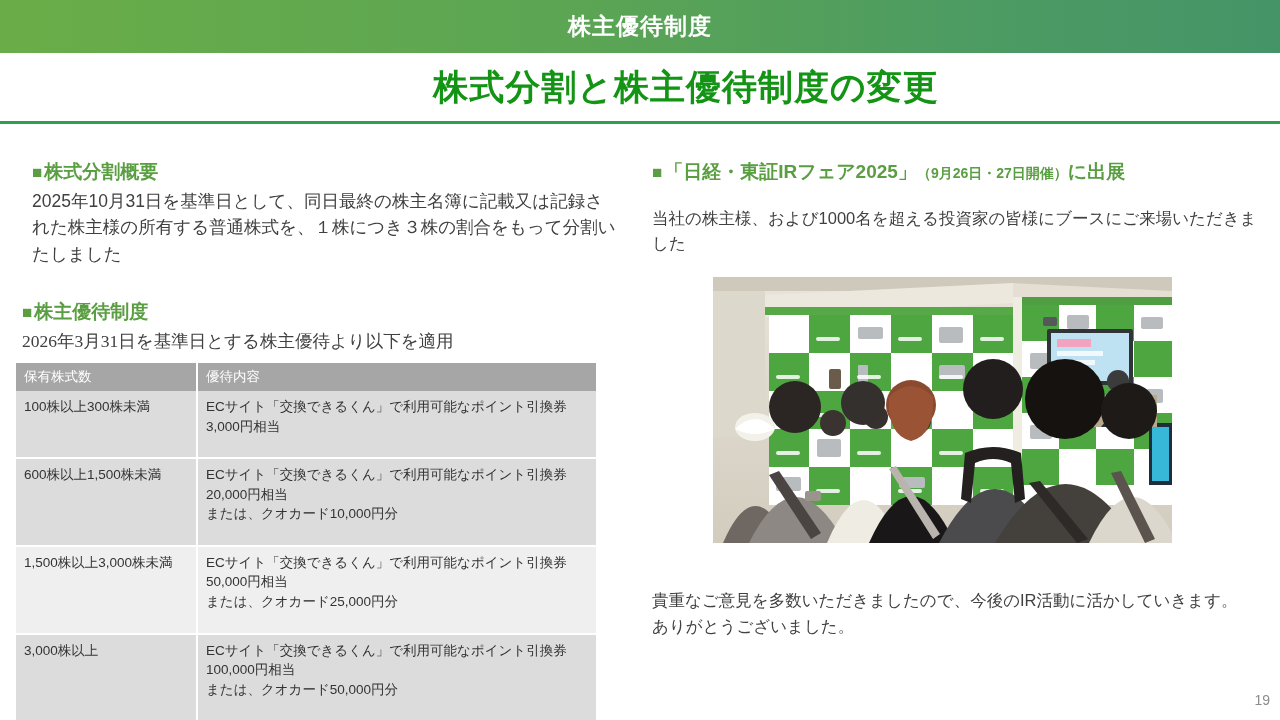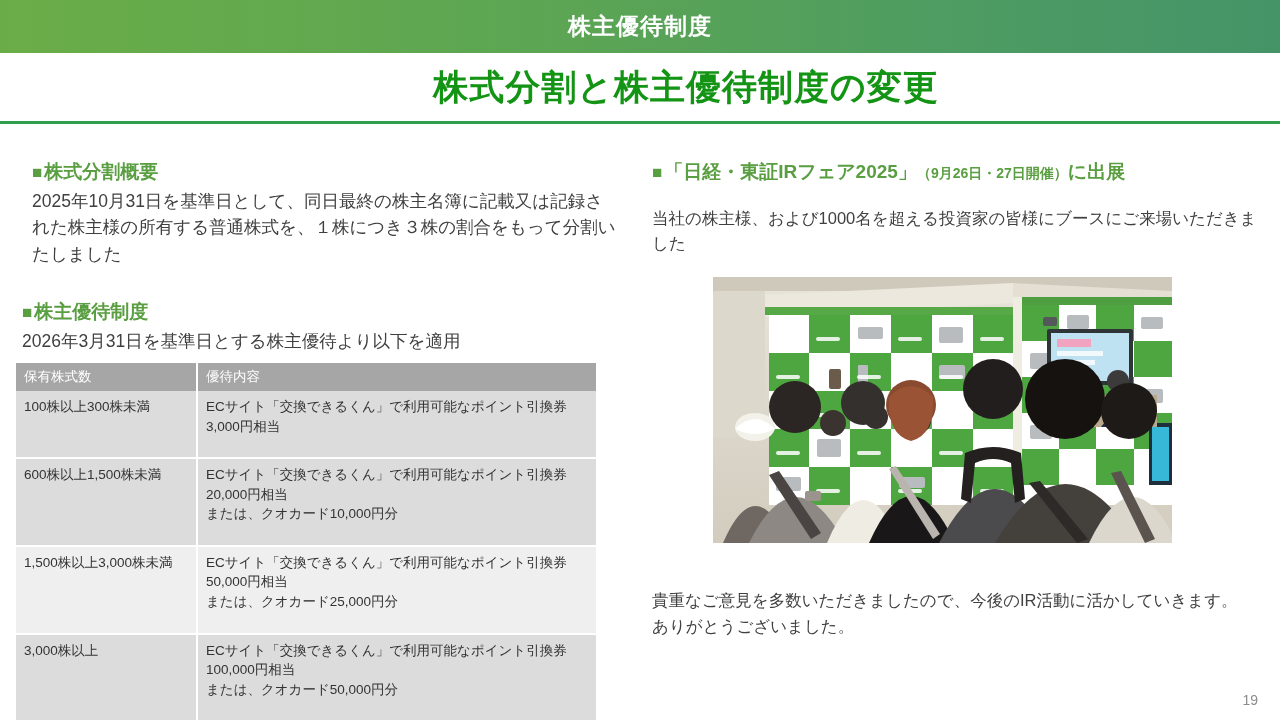--- a/index.html
+++ b/index.html
@@ -45,21 +45,21 @@
   .sec-head .small{ font-size:14px; font-weight:bold; }
 
   .body-text{
     font-size:17.5px; color:#404040; line-height:1.52;
   }
 
   
   .col-left{ position:absolute; left:32px; top:160px; width:586px; }
   .left-para{ margin-top:4px; }
 
-  .block-2{ position:absolute; left:22px; top:300px; width:586px; }
+  .block-2{ position:absolute; left:22px; top:300px; width:586px;font-family:Liberation Serif, serif; }
 
   
   .yutai-table{
     position:absolute; left:16px; top:363px;
     width:580px;
     border-collapse:separate;
     border-spacing:0;
     font-size:13.5px;
   }
   .yutai-table th{
@@ -93,21 +93,21 @@
   }
   .photo svg{ display:block; width:100%; height:100%; }
 
   .photo-caption{
     position:absolute; left:652px; top:588px; width:600px;
     font-size:16.5px; line-height:1.55; color:#404040;
   }
 
   
   .page-num{
-    position:absolute; right:22px; bottom:12px;
+    position:absolute; right:10px; bottom:12px;
     font-size:14px; color:#8c8c8c;
   }
 </style>
 </head>
 <body>
 
 <div class="topbar">
   <span class="topbar-text">株主優待制度</span>
 </div>
 

